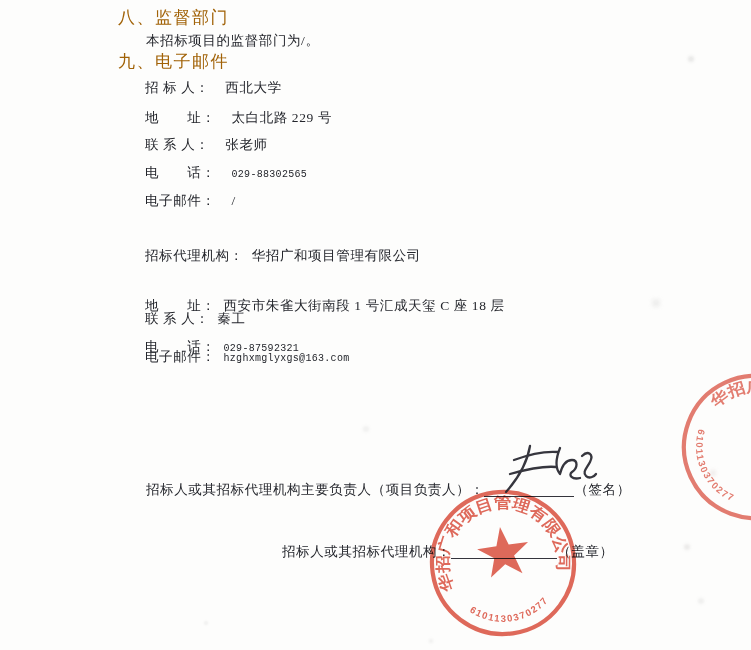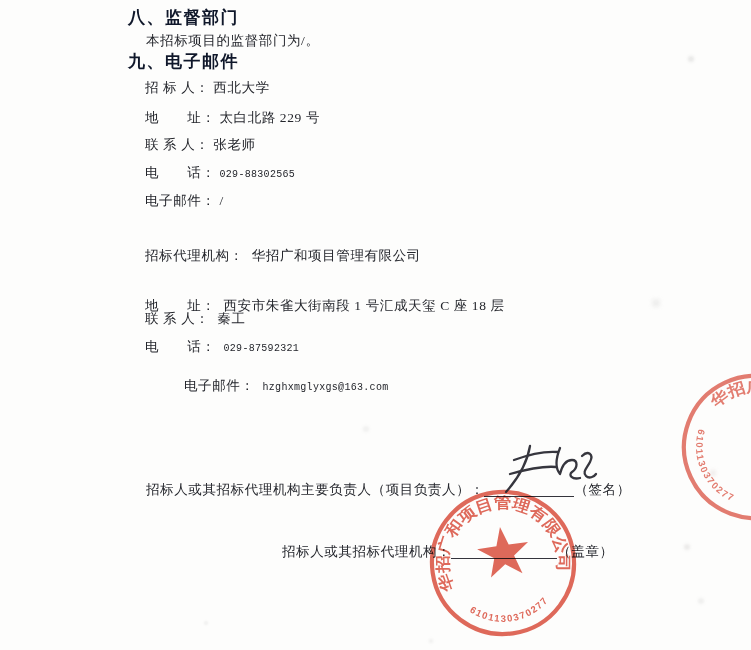--- a/index.html
+++ b/index.html
@@ -4,30 +4,30 @@
 <style>
   * { margin:0; padding:0; box-sizing:border-box; }
   html,body { background:#e8e8e8; }
   .page {
     position:relative; width:751px; height:650px;
     background:#fdfdfc; overflow:hidden;
     font-family:"Liberation Serif","DejaVu Serif",serif;
     color:#24262c;
   }
   .heading {
-    position:absolute; left:128px; white-space:nowrap;
+    position:absolute; left:118px; white-space:nowrap;
     font-family:"Liberation Sans","DejaVu Sans",sans-serif;
-    font-weight:bold; font-size:17px; letter-spacing:1.5px; color:#0f172a;
+    font-weight:normal; font-size:17px; letter-spacing:1.5px; color:#a16207;
   }
   .bodyline, .ctline {
     position:absolute; white-space:nowrap;
     font-size:13.5px; letter-spacing:0.6px; line-height:20px;
   }
   .ctline { left:145px; }
-  .ctline .val { margin-left:4px; }
+  .ctline .val { margin-left:16px; }
   .agline .val { margin-left:8px; }
   .mono { font-family:"Liberation Mono","DejaVu Sans Mono",monospace; font-size:10px; letter-spacing:0.3px; }
   .signrow {
     position:absolute; white-space:nowrap; font-size:13.5px; letter-spacing:0.6px;
   }
   .uline {
     display:inline-block; height:15px; vertical-align:-3px;
     border-bottom:1.4px solid #34343c;
   }
   .uline.sig { width:90px; }
@@ -78,21 +78,21 @@
   </div>
   <div class="ctline agline" style="top:296px;text-align:center;">
     <span class="lbl">地　　址：</span><span class="val">西安市朱雀大街南段 1 号汇成天玺 C 座 18 层</span>
   </div>
   <div class="ctline agline" style="top:309px;">
     <span class="lbl">联 系 人：</span><span class="val">秦工</span>
   </div>
   <div class="ctline agline" style="top:337px;">
     <span class="lbl">电　　话：</span><span class="val mono">029-87592321</span>
   </div>
-  <div class="ctline agline" style="top:376px;margin-left:39px;">
+  <div class="ctline agline" style="top:347px;">
     <span class="lbl">电子邮件：</span><span class="val mono">hzghxmglyxgs@163.com</span>
   </div>
 
   <div class="signrow" style="left:282px; top:543px;">
     <span>招标人或其招标代理机构：</span><span class="uline seal"></span><span>（盖章）</span>
   </div>
   <div class="signrow" style="left:146px; top:481px;">
     <span>招标人或其招标代理机构主要负责人（项目负责人）：</span><span class="uline sig"></span><span>（签名）</span>
   </div>
 

